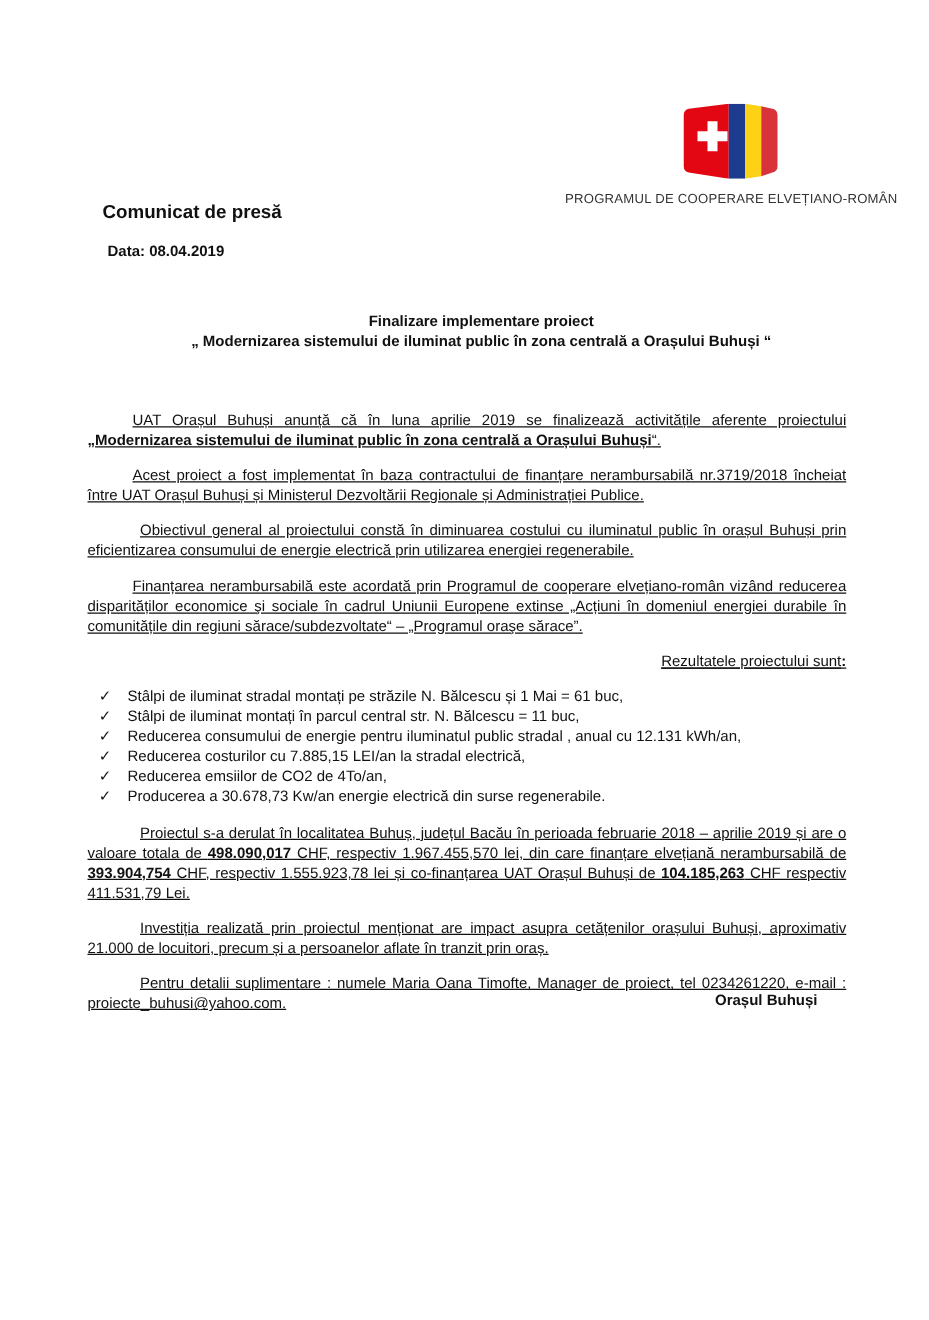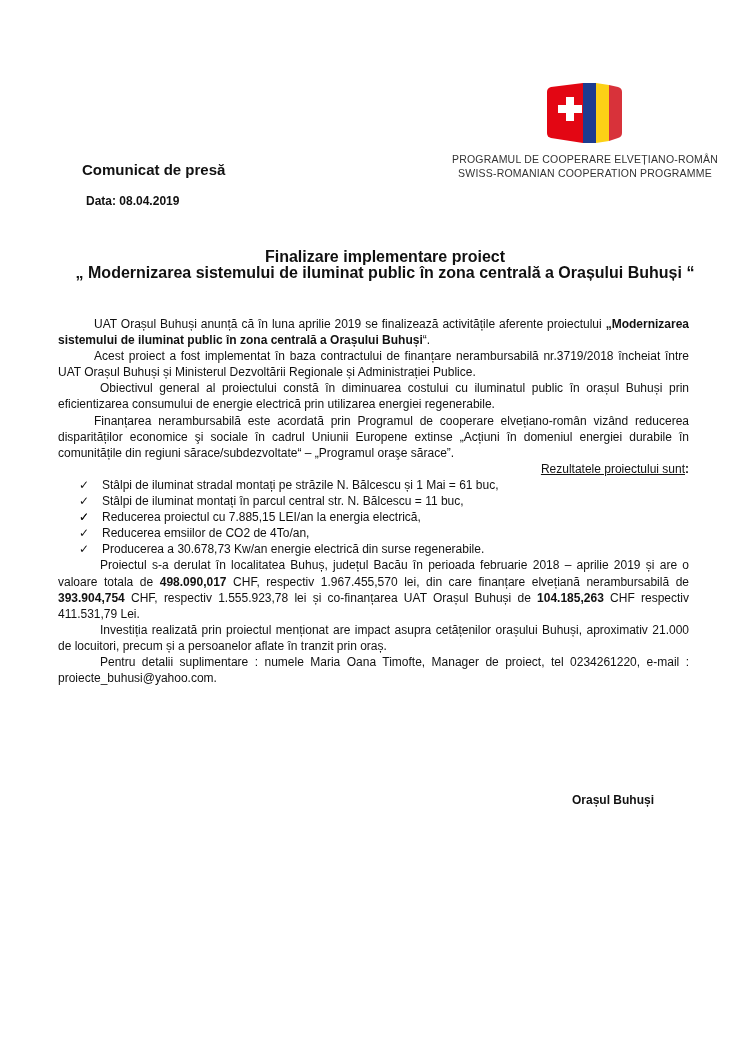--- a/index.html
+++ b/index.html
@@ -4,24 +4,24 @@
 <style>
   html, body { margin: 0; padding: 0; background: #ffffff; }
   body { width: 743px; height: 1056px; position: relative; overflow: hidden;
          font-family: "Liberation Sans", "DejaVu Sans", sans-serif; color: #111; }
   .abs { position: absolute; }
   .logo { left: 545px; top: 83px; width: 78px; height: 60px; }
   .logo-text { left: 440px; top: 152px; width: 290px; text-align: center;
                font-size: 10.5px; line-height: 14px; color: #333; letter-spacing: 0.2px; }
   .press { left: 82px; top: 161px; font-size: 15px; font-weight: bold; }
   .date  { left: 86px; top: 194px; font-size: 12px; font-weight: bold; text-align: right; }
-  .title { left: 60px; top: 249px; width: 650px; text-align: center; font-size: 16px;
+  .title { left: 60px; top: 249px; width: 650px; text-align: center; font-size: 12px;
            font-weight: bold; line-height: 16px; }
   .body { left: 58px; top: 316px; width: 631px; font-size: 12px; line-height: 16.1px; }
-  .p { margin: 0; text-align: justify; }
+  .p { margin: 12px; text-align: justify; text-decoration: underline; }
   .ind { text-indent: 36px; }
   .ind2 { text-indent: 42px; }
   .bold { font-weight: bold; }
   .ul { text-decoration: underline; }
   ul.results { list-style: none; margin: 0; padding: 0; }
   ul.results li { position: relative; padding-left: 44px; }
   ul.results li .chk { position: absolute; left: 21px; top: 0; font-size: 12px; }
   .sign { left: 572px; top: 793px; font-size: 12px; font-weight: bold; }
 </style>
 </head>
@@ -31,42 +31,41 @@
   <svg width="78" height="60" viewBox="0 0 78 60">
     <path d="M6 4 L38 0 L38 60 L6 55 Q2 54 2 50 L2 9 Q2 5 6 4 Z" fill="#e30613"></path>
     <rect x="38" y="0" width="13" height="60" fill="#1d3c8f"></rect>
     <path d="M51 0 L64 2 L64 58 L51 60 Z" fill="#fcd116"></path>
     <path d="M64 2 L73 4 Q77 5 77 9 L77 50 Q77 54 73 55 L64 58 Z" fill="#d8323a"></path>
     <path d="M16 18 h8 v-8 h8 v8 h8 v8 h-8 v8 h-8 v-8 h-8 Z" fill="#ffffff" transform="translate(-3,4)"></path>
   </svg>
 </div>
 <div class="abs logo-text">
   <div>PROGRAMUL DE COOPERARE ELVEȚIANO-ROMÂN</div>
-  <div>SWISS-ROMANIAN COOPERATION PROGRAMME</div>
 </div>
 
 <div class="abs press">Comunicat de presă</div>
 <div class="abs date">Data: 08.04.2019</div>
 
 <div class="abs title">
   <div>Finalizare implementare proiect</div>
   <div>„ Modernizarea sistemului de iluminat public în zona centrală a Orașului Buhuși “</div>
 </div>
 
 <div class="abs body">
   <p class="p ind"><span style="text-indent:0">UAT Orașul Buhuși anunță că în luna aprilie 2019 se finalizează activitățile aferente proiectului </span><span class="bold">„Modernizarea sistemului de iluminat public în zona centrală a Orașului Buhuși</span><span>“.</span></p>
   <p class="p ind">Acest proiect a fost implementat în baza contractului de finanțare nerambursabilă nr.3719/2018 încheiat între UAT Orașul Buhuși și Ministerul Dezvoltării Regionale și Administrației Publice.</p>
   <p class="p ind2">Obiectivul general al proiectului constă în diminuarea costului cu iluminatul public în orașul Buhuși prin eficientizarea consumului de energie electrică prin utilizarea energiei regenerabile.</p>
   <p class="p ind">Finanțarea nerambursabilă este acordată prin Programul de cooperare elvețiano-român vizând reducerea disparităților economice şi sociale în cadrul Uniunii Europene extinse „Acțiuni în domeniul energiei durabile în comunitățile din regiuni sărace/subdezvoltate“ – „Programul oraşe sărace”.</p>
   <p class="p ind" style="text-align:right"><span class="ul">Rezultatele proiectului sunt</span><span class="bold">:</span></p>
   <ul class="results">
     <li><span class="chk">✓</span><span>Stâlpi de iluminat stradal montați pe străzile N. Bălcescu și 1 Mai = 61 buc,</span></li>
     <li><span class="chk">✓</span><span>Stâlpi de iluminat montați în parcul central str. N. Bălcescu = 11 buc,</span></li>
-    <li><span class="chk">✓</span></li>
-    <li><span class="chk">✓</span><span>Reducerea proiectul cu 7.885,15 LEI/an la energia electrică,</span></li>
+    <li><span class="chk">✓</span><span>Reducerea consumului de energie pentru iluminatul public stradal , anual cu 12.131 kWh/an,</span></li>
+    <li><span class="chk">✓</span><span>Reducerea costurilor cu 7.885,15 LEI/an la stradal electrică,</span></li>
     <li><span class="chk">✓</span><span>Reducerea emsiilor de CO2 de 4To/an,</span></li>
     <li><span class="chk">✓</span><span>Producerea a 30.678,73 Kw/an energie electrică din surse regenerabile.</span></li>
   </ul>
   <p class="p ind2"><span>Proiectul s-a derulat în localitatea Buhuș, județul Bacău în perioada februarie 2018 – aprilie 2019 și are o valoare totala de </span><span class="bold">498.090,017</span><span> CHF, respectiv 1.967.455,570 lei, din care finanțare elvețiană nerambursabilă de </span><span class="bold">393.904,754</span><span> CHF, respectiv 1.555.923,78 lei și co-finanțarea UAT Orașul Buhuși de </span><span class="bold">104.185,263</span><span> CHF respectiv 411.531,79 Lei.</span></p>
   <p class="p ind2">Investiția realizată prin proiectul menționat are impact asupra cetățenilor orașului Buhuși, aproximativ 21.000 de locuitori, precum și a persoanelor aflate în tranzit prin oraș.</p>
   <p class="p ind2">Pentru detalii suplimentare : numele Maria Oana Timofte, Manager de proiect, tel 0234261220, e-mail : proiecte_buhusi@yahoo.com.</p>
 </div>
 
 <div class="abs sign">Orașul Buhuși</div>
 

